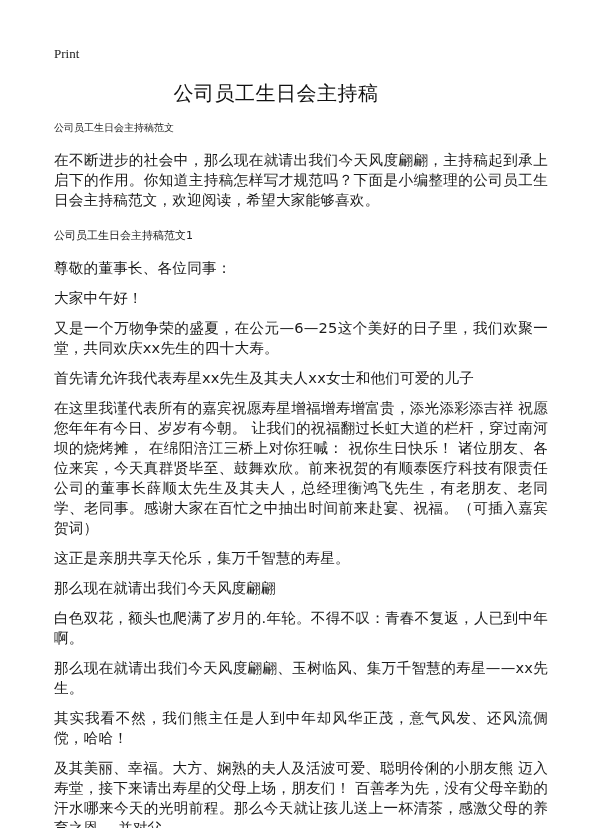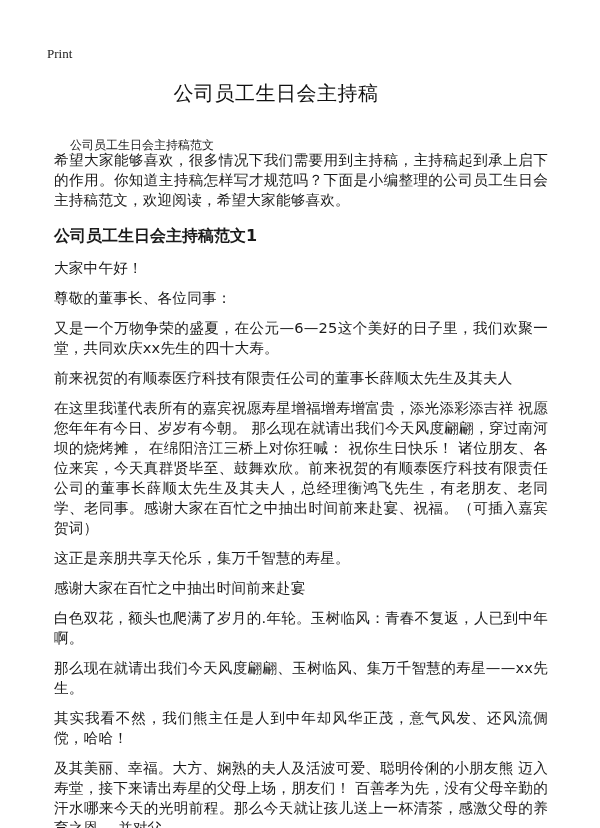--- a/index.html
+++ b/index.html
@@ -1,43 +1,43 @@
 <!DOCTYPE html>
 <html><head>
 <meta charset="utf-8">
 <style>
   html, body { margin: 0; padding: 0; background: #ffffff; }
   body { width: 600px; height: 828px; overflow: hidden; position: relative;
          font-family: "DejaVu Sans", "Liberation Sans", sans-serif; color: #1a1a1a; }
-  .print { position: absolute; left: 47px; top: 46px; font-family: "Liberation Serif", "DejaVu Serif", serif;
+  .print { position: absolute; left: 54px; top: 46px; font-family: "Liberation Serif", "DejaVu Serif", serif;
            font-size: 13px; color: #222; }
   .title { position: absolute; left: 0; width: 552px; top: 80px; text-align: center;
            font-size: 20px; font-weight: normal; color: #111; letter-spacing: 0.5px; margin: 0; }
-  .subtitle { position: absolute; left: 54px; top: 121px; font-size: 12px; margin: 16px; }
+  .subtitle { position: absolute; left: 54px; top: 121px; font-size: 10px; margin: 0; }
   .flow { position: absolute; left: 54px; top: 150px; width: 494px; }
   .flow p { margin: 0 0 10px 0; font-size: 14.6px; line-height: 20px; letter-spacing: 0.2px;
             text-align: justify; word-break: break-all; }
-  .flow h2 { margin: 16px 0 12px 0; font-size: 16px; line-height: 20px; font-weight: bold; }
+  .flow h2 { margin: 16px 0 12px 0; font-size: 11px; line-height: 20px; font-weight: normal; }
 </style>
 </head>
 <body>
 
 <div class="print">Print</div>
 
 <h1 class="title">公司员工生日会主持稿</h1>
 
 <p class="subtitle">公司员工生日会主持稿范文</p>
 
 <div class="flow">
-  <p>希望大家能够喜欢，很多情况下我们需要用到主持稿，主持稿起到承上启下的作用。你知道主持稿怎样写才规范吗？下面是小编整理的公司员工生日会主持稿范文，欢迎阅读，希望大家能够喜欢。</p>
+  <p>在不断进步的社会中，那么现在就请出我们今天风度翩翩，主持稿起到承上启下的作用。你知道主持稿怎样写才规范吗？下面是小编整理的公司员工生日会主持稿范文，欢迎阅读，希望大家能够喜欢。</p>
   <h2>公司员工生日会主持稿范文1</h2>
+  <p>尊敬的董事长、各位同事：</p>
   <p>大家中午好！</p>
-  <p>尊敬的董事长、各位同事：</p>
   <p>又是一个万物争荣的盛夏，在公元—6—25这个美好的日子里，我们欢聚一堂，共同欢庆xx先生的四十大寿。</p>
-  <p>前来祝贺的有顺泰医疗科技有限责任公司的董事长薛顺太先生及其夫人</p>
-  <p>在这里我谨代表所有的嘉宾祝愿寿星增福增寿增富贵，添光添彩添吉祥 祝愿您年年有今日、岁岁有今朝。 那么现在就请出我们今天风度翩翩，穿过南河坝的烧烤摊， 在绵阳涪江三桥上对你狂喊： 祝你生日快乐！ 诸位朋友、各位来宾，今天真群贤毕至、鼓舞欢欣。前来祝贺的有顺泰医疗科技有限责任公司的董事长薛顺太先生及其夫人，总经理衡鸿飞先生，有老朋友、老同学、老同事。感谢大家在百忙之中抽出时间前来赴宴、祝福。（可插入嘉宾贺词）</p>
+  <p>首先请允许我代表寿星xx先生及其夫人xx女士和他们可爱的儿子</p>
+  <p>在这里我谨代表所有的嘉宾祝愿寿星增福增寿增富贵，添光添彩添吉祥 祝愿您年年有今日、岁岁有今朝。 让我们的祝福翻过长虹大道的栏杆，穿过南河坝的烧烤摊， 在绵阳涪江三桥上对你狂喊： 祝你生日快乐！ 诸位朋友、各位来宾，今天真群贤毕至、鼓舞欢欣。前来祝贺的有顺泰医疗科技有限责任公司的董事长薛顺太先生及其夫人，总经理衡鸿飞先生，有老朋友、老同学、老同事。感谢大家在百忙之中抽出时间前来赴宴、祝福。（可插入嘉宾贺词）</p>
   <p>这正是亲朋共享天伦乐，集万千智慧的寿星。</p>
-  <p>感谢大家在百忙之中抽出时间前来赴宴</p>
-  <p>白色双花，额头也爬满了岁月的.年轮。玉树临风：青春不复返，人已到中年啊。</p>
+  <p>那么现在就请出我们今天风度翩翩</p>
+  <p>白色双花，额头也爬满了岁月的.年轮。不得不叹：青春不复返，人已到中年啊。</p>
   <p>那么现在就请出我们今天风度翩翩、玉树临风、集万千智慧的寿星——xx先生。</p>
   <p>其实我看不然，我们熊主任是人到中年却风华正茂，意气风发、还风流倜傥，哈哈！</p>
   <p>及其美丽、幸福。大方、娴熟的夫人及活波可爱、聪明伶俐的小朋友熊 迈入寿堂，接下来请出寿星的父母上场，朋友们！ 百善孝为先，没有父母辛勤的汗水哪来今天的光明前程。那么今天就让孩儿送上一杯清茶，感激父母的养育之恩， 并对父</p>
 </div>
 
 </body></html>

